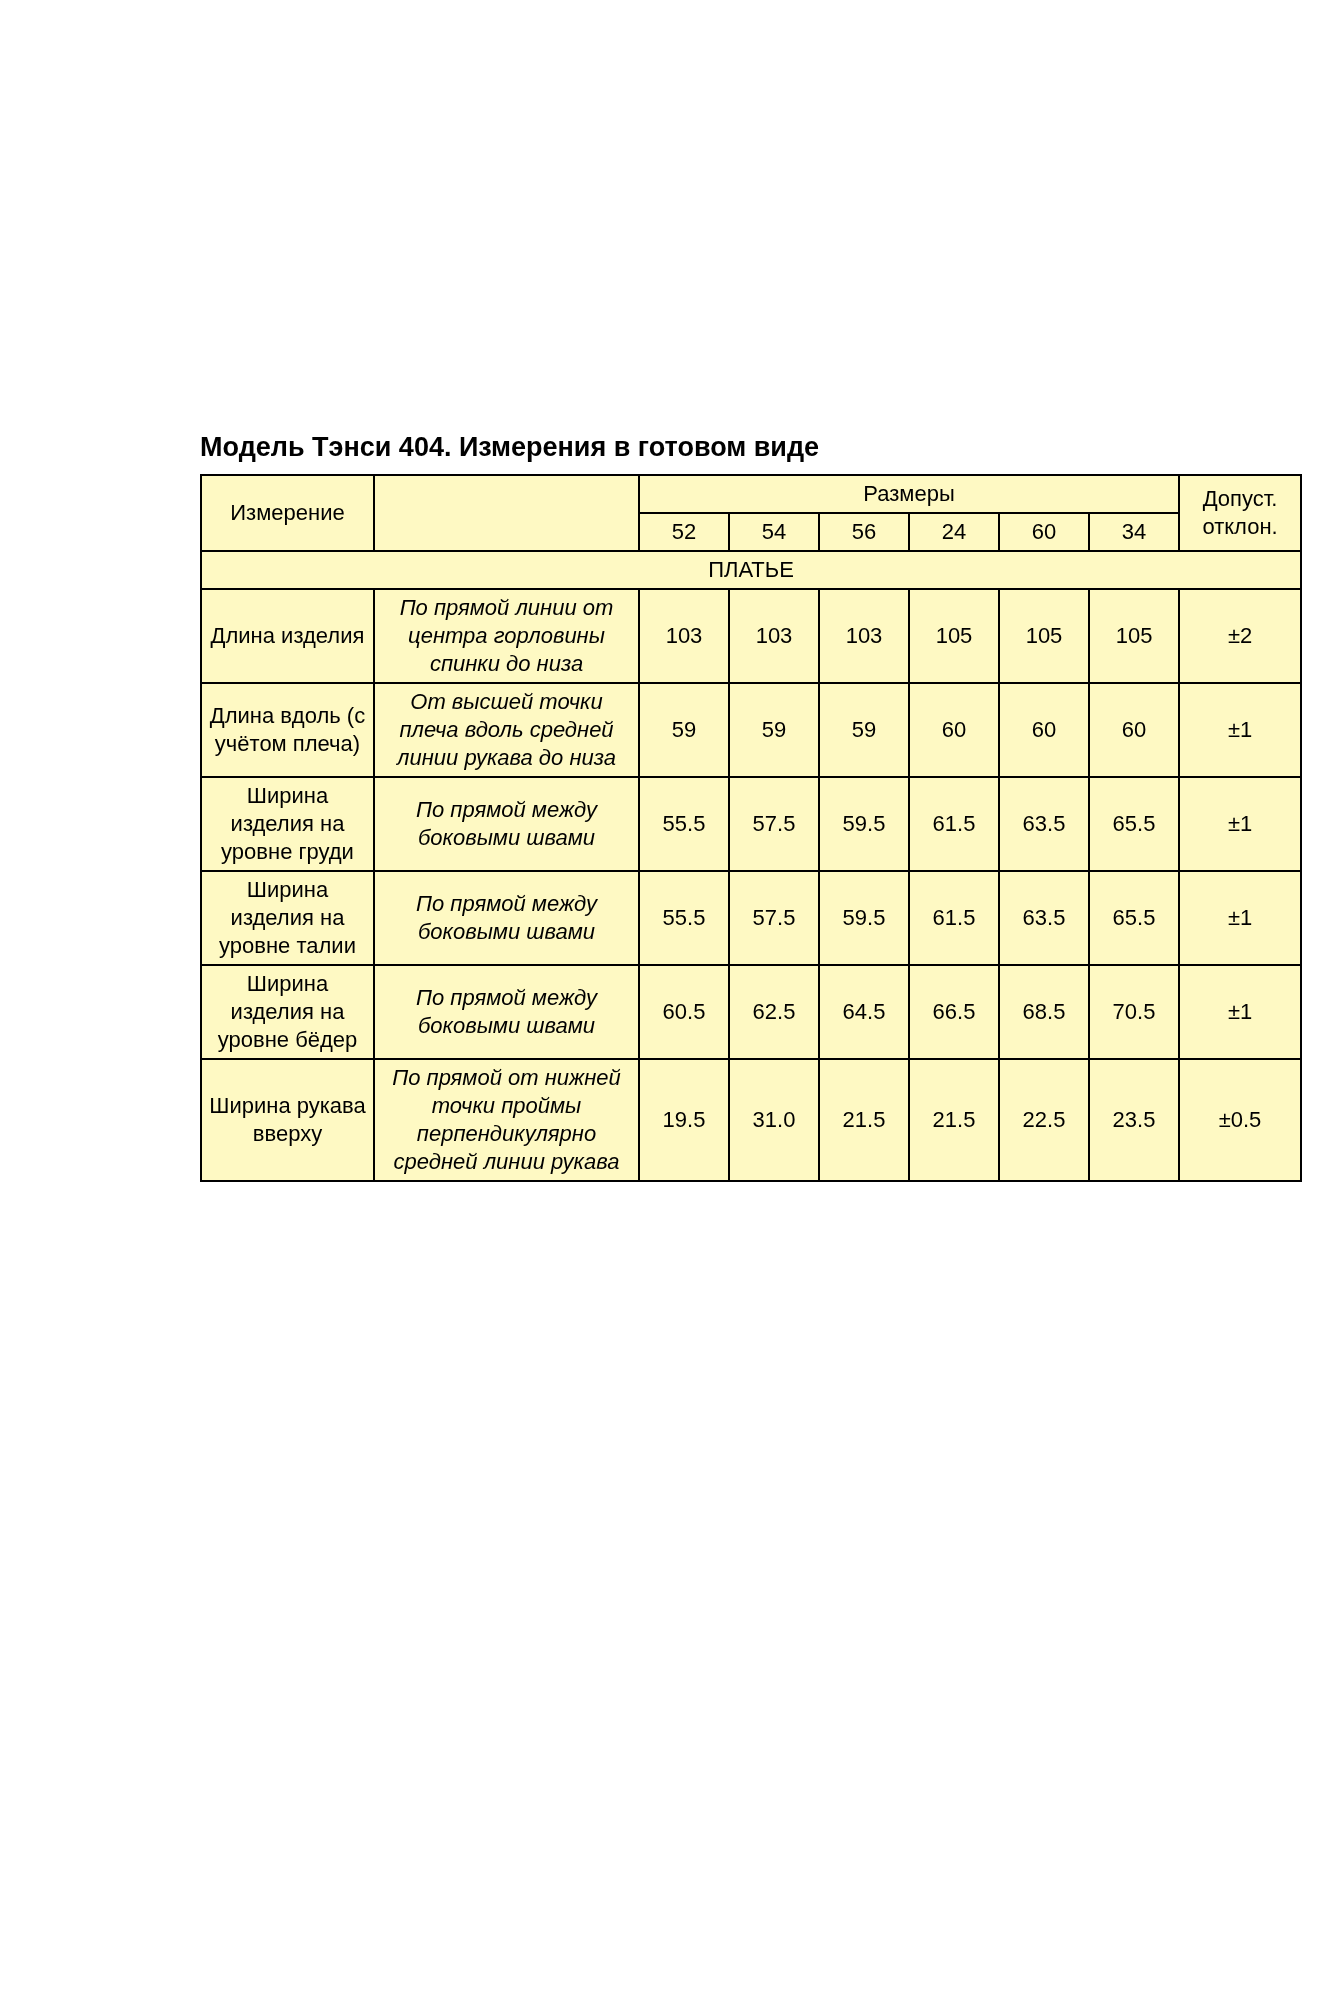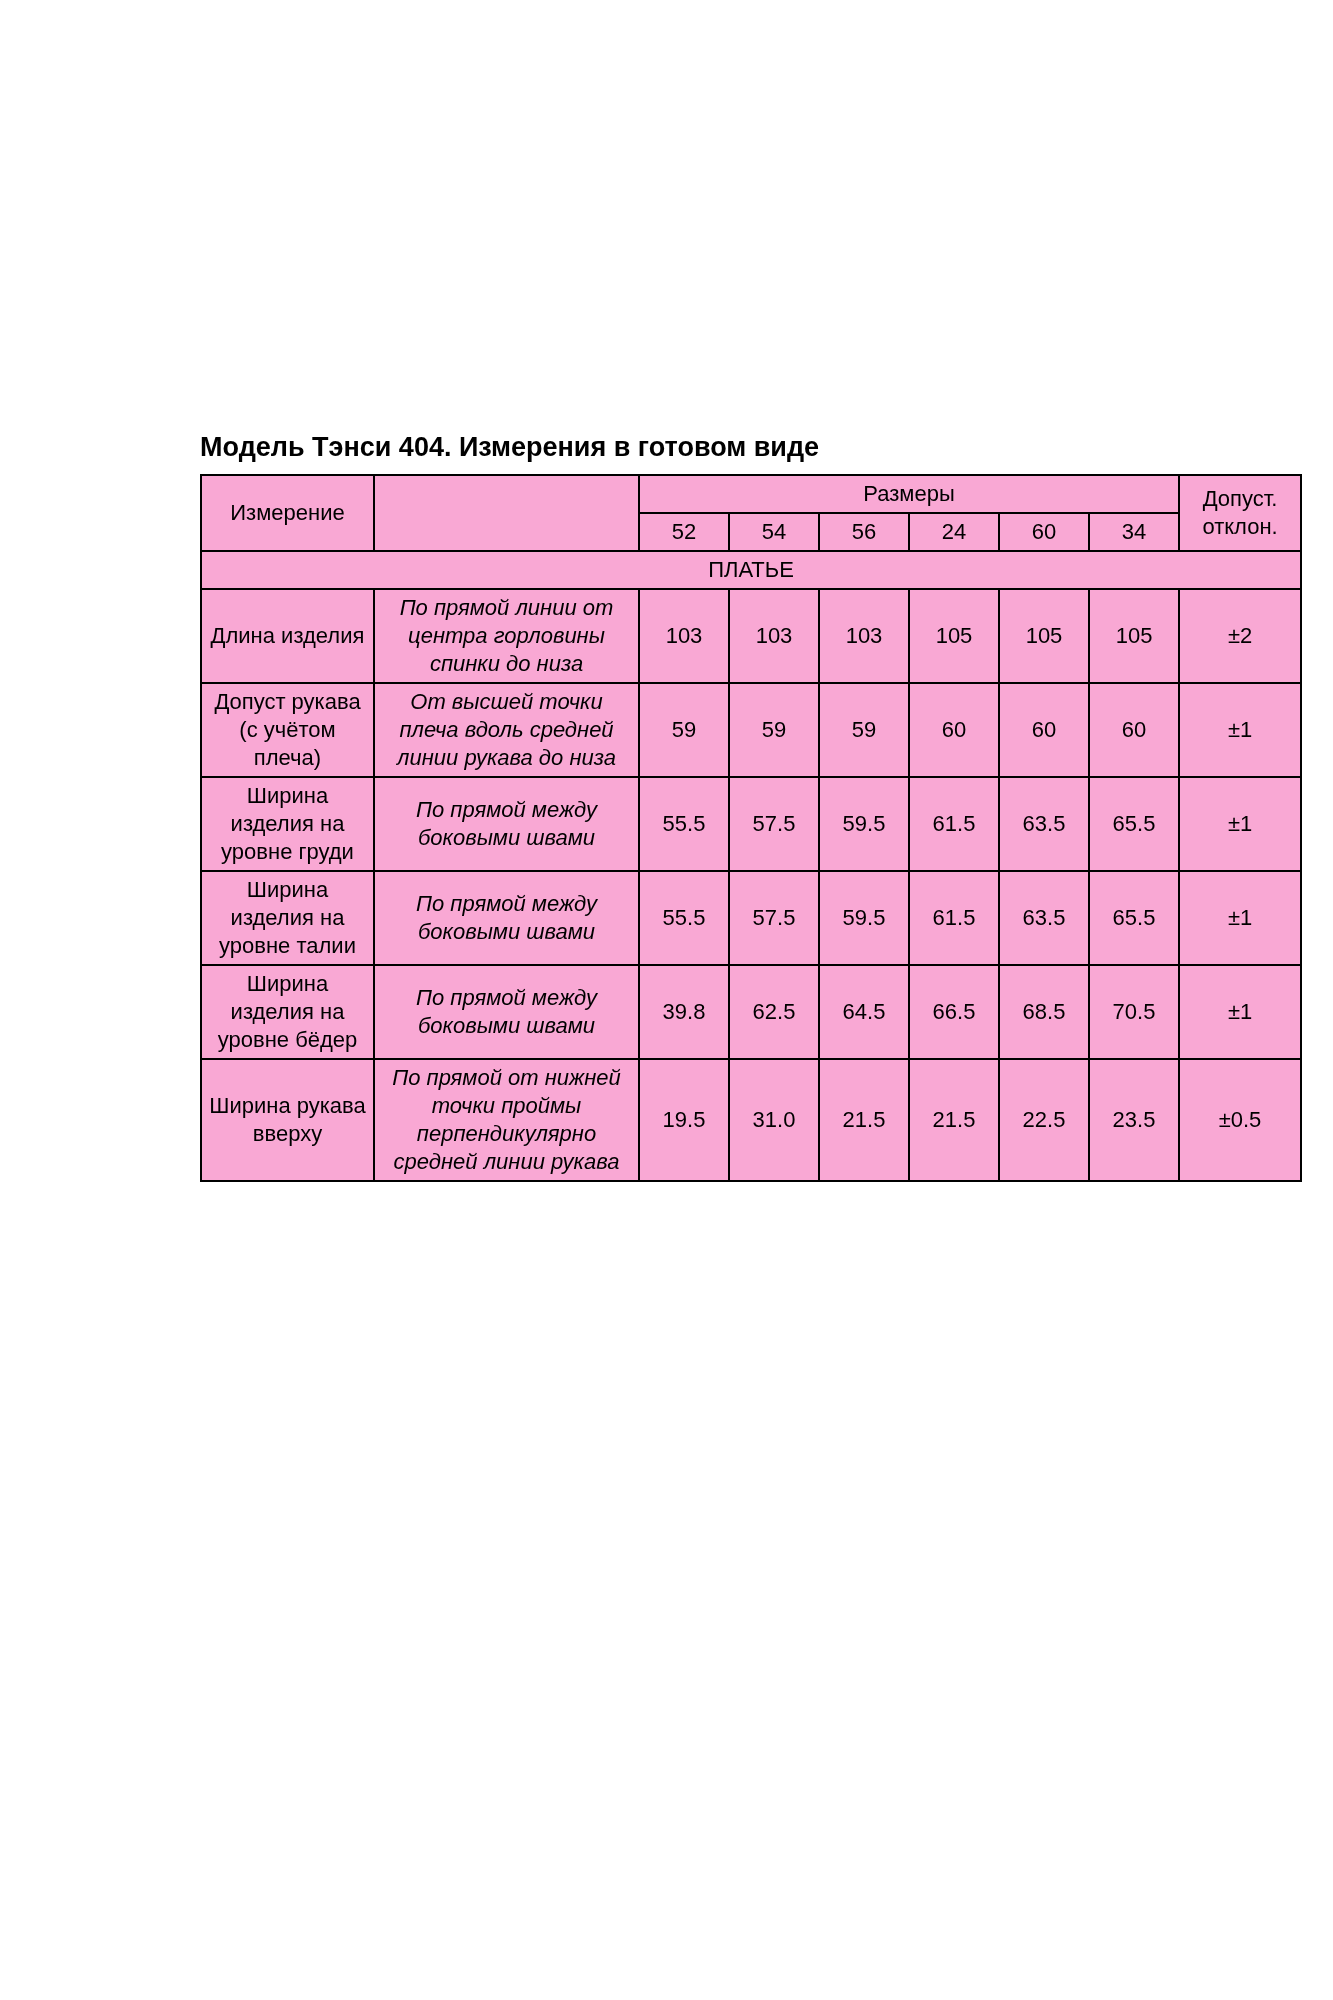--- a/index.html
+++ b/index.html
@@ -34,21 +34,21 @@
     font-weight: bold;
     font-size: 27px;
     line-height: 34px;
     margin-bottom: 10px;
     white-space: nowrap;
   }
   table.meas {
     border-collapse: collapse;
     table-layout: fixed;
     width: 1100px;
-    background: #f9a8d4;
+    background: #fef9c3;
   }
   table.meas td, table.meas th {
     border: 2px solid #000000;
     padding: 4px 5px;
     text-align: center;
     vertical-align: middle;
     font-family: "Liberation Sans", sans-serif;
     font-size: 22px;
     line-height: 28px;
     font-weight: normal;
@@ -161,21 +161,21 @@
           <td class="val">103</td>
           <td class="val">103</td>
           <td class="val">103</td>
           <td class="val">105</td>
           <td class="val">105</td>
           <td class="val">105</td>
           <td class="dev">±2</td>
         </tr>
 
         <tr>
-          <td class="row-name">Допуст рукава (с учётом плеча)</td>
+          <td class="row-name">Длина вдоль (с учётом плеча)</td>
           <td class="row-desc">От высшей точки плеча вдоль средней линии рукава до низа</td>
           <td class="val">59</td>
           <td class="val">59</td>
           <td class="val">59</td>
           <td class="val">60</td>
           <td class="val">60</td>
           <td class="val">60</td>
           <td class="dev">±1</td>
         </tr>
 
@@ -199,21 +199,21 @@
           <td class="val">59.5</td>
           <td class="val">61.5</td>
           <td class="val">63.5</td>
           <td class="val">65.5</td>
           <td class="dev">±1</td>
         </tr>
 
         <tr>
           <td class="row-name">Ширина изделия на уровне бёдер</td>
           <td class="row-desc">По прямой между боковыми швами</td>
-          <td class="val">39.8</td>
+          <td class="val">60.5</td>
           <td class="val">62.5</td>
           <td class="val">64.5</td>
           <td class="val">66.5</td>
           <td class="val">68.5</td>
           <td class="val">70.5</td>
           <td class="dev">±1</td>
         </tr>
 
         <tr>
           <td class="row-name">Ширина рукава вверху</td>

